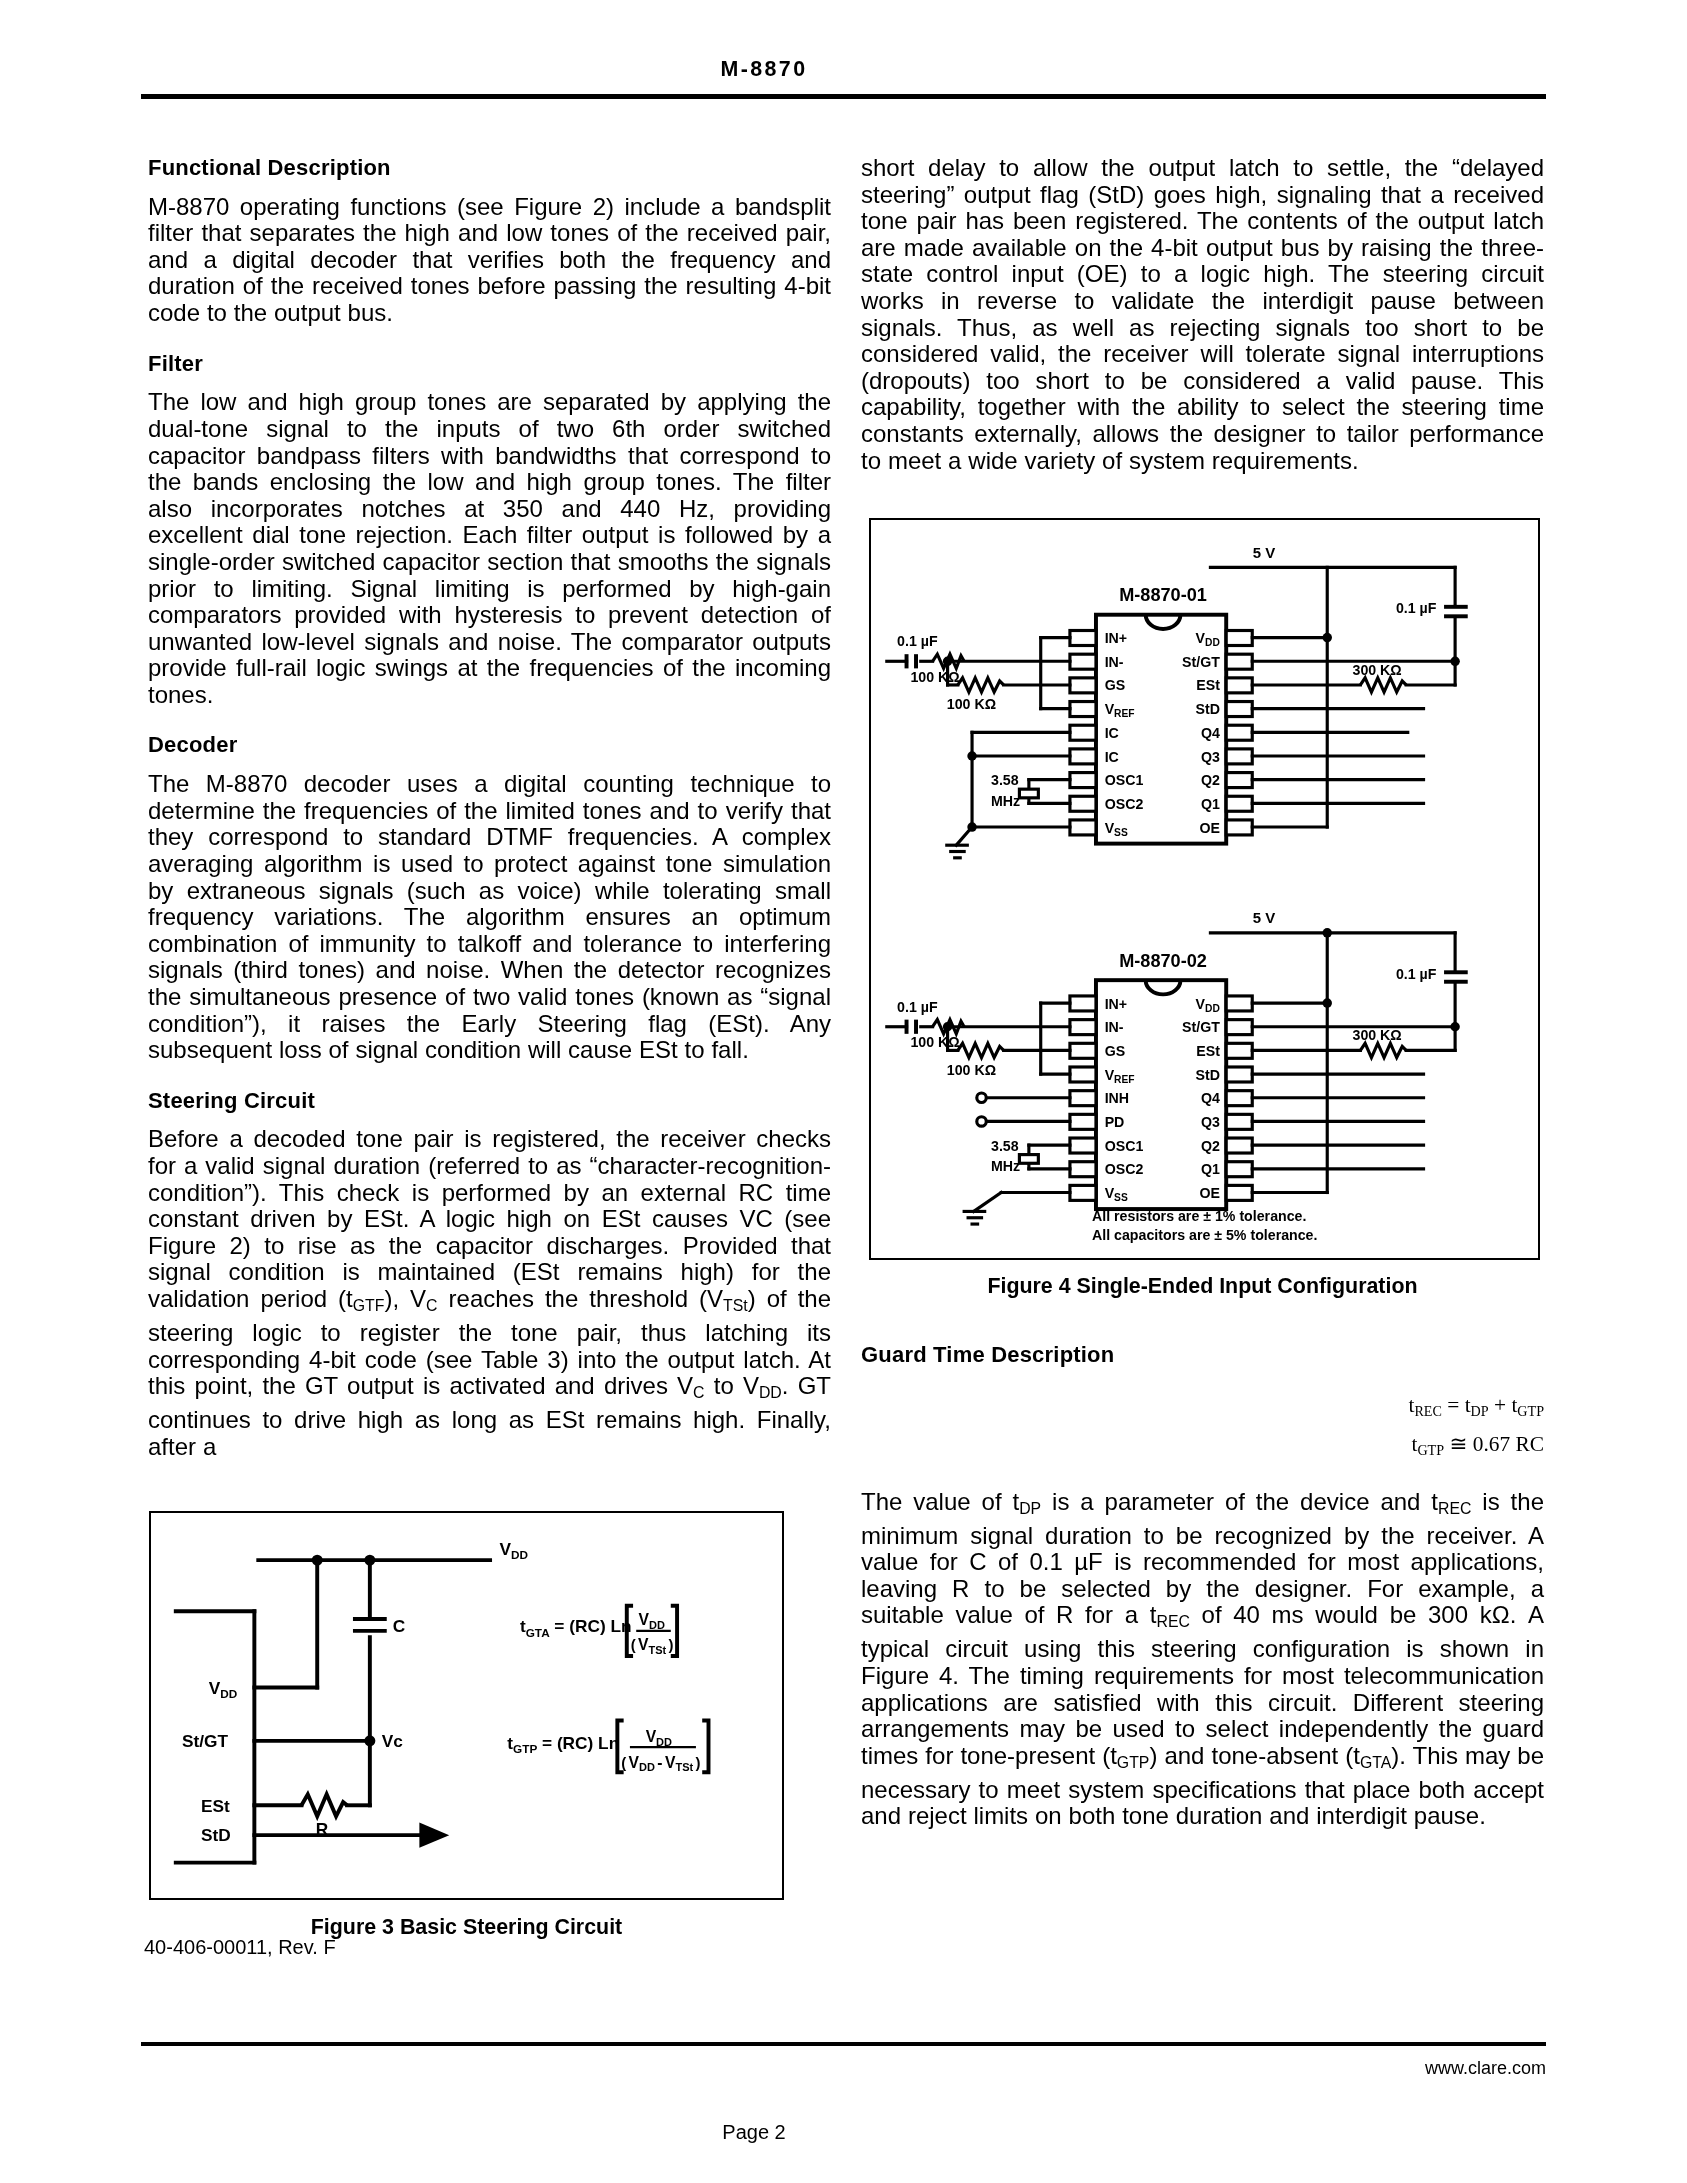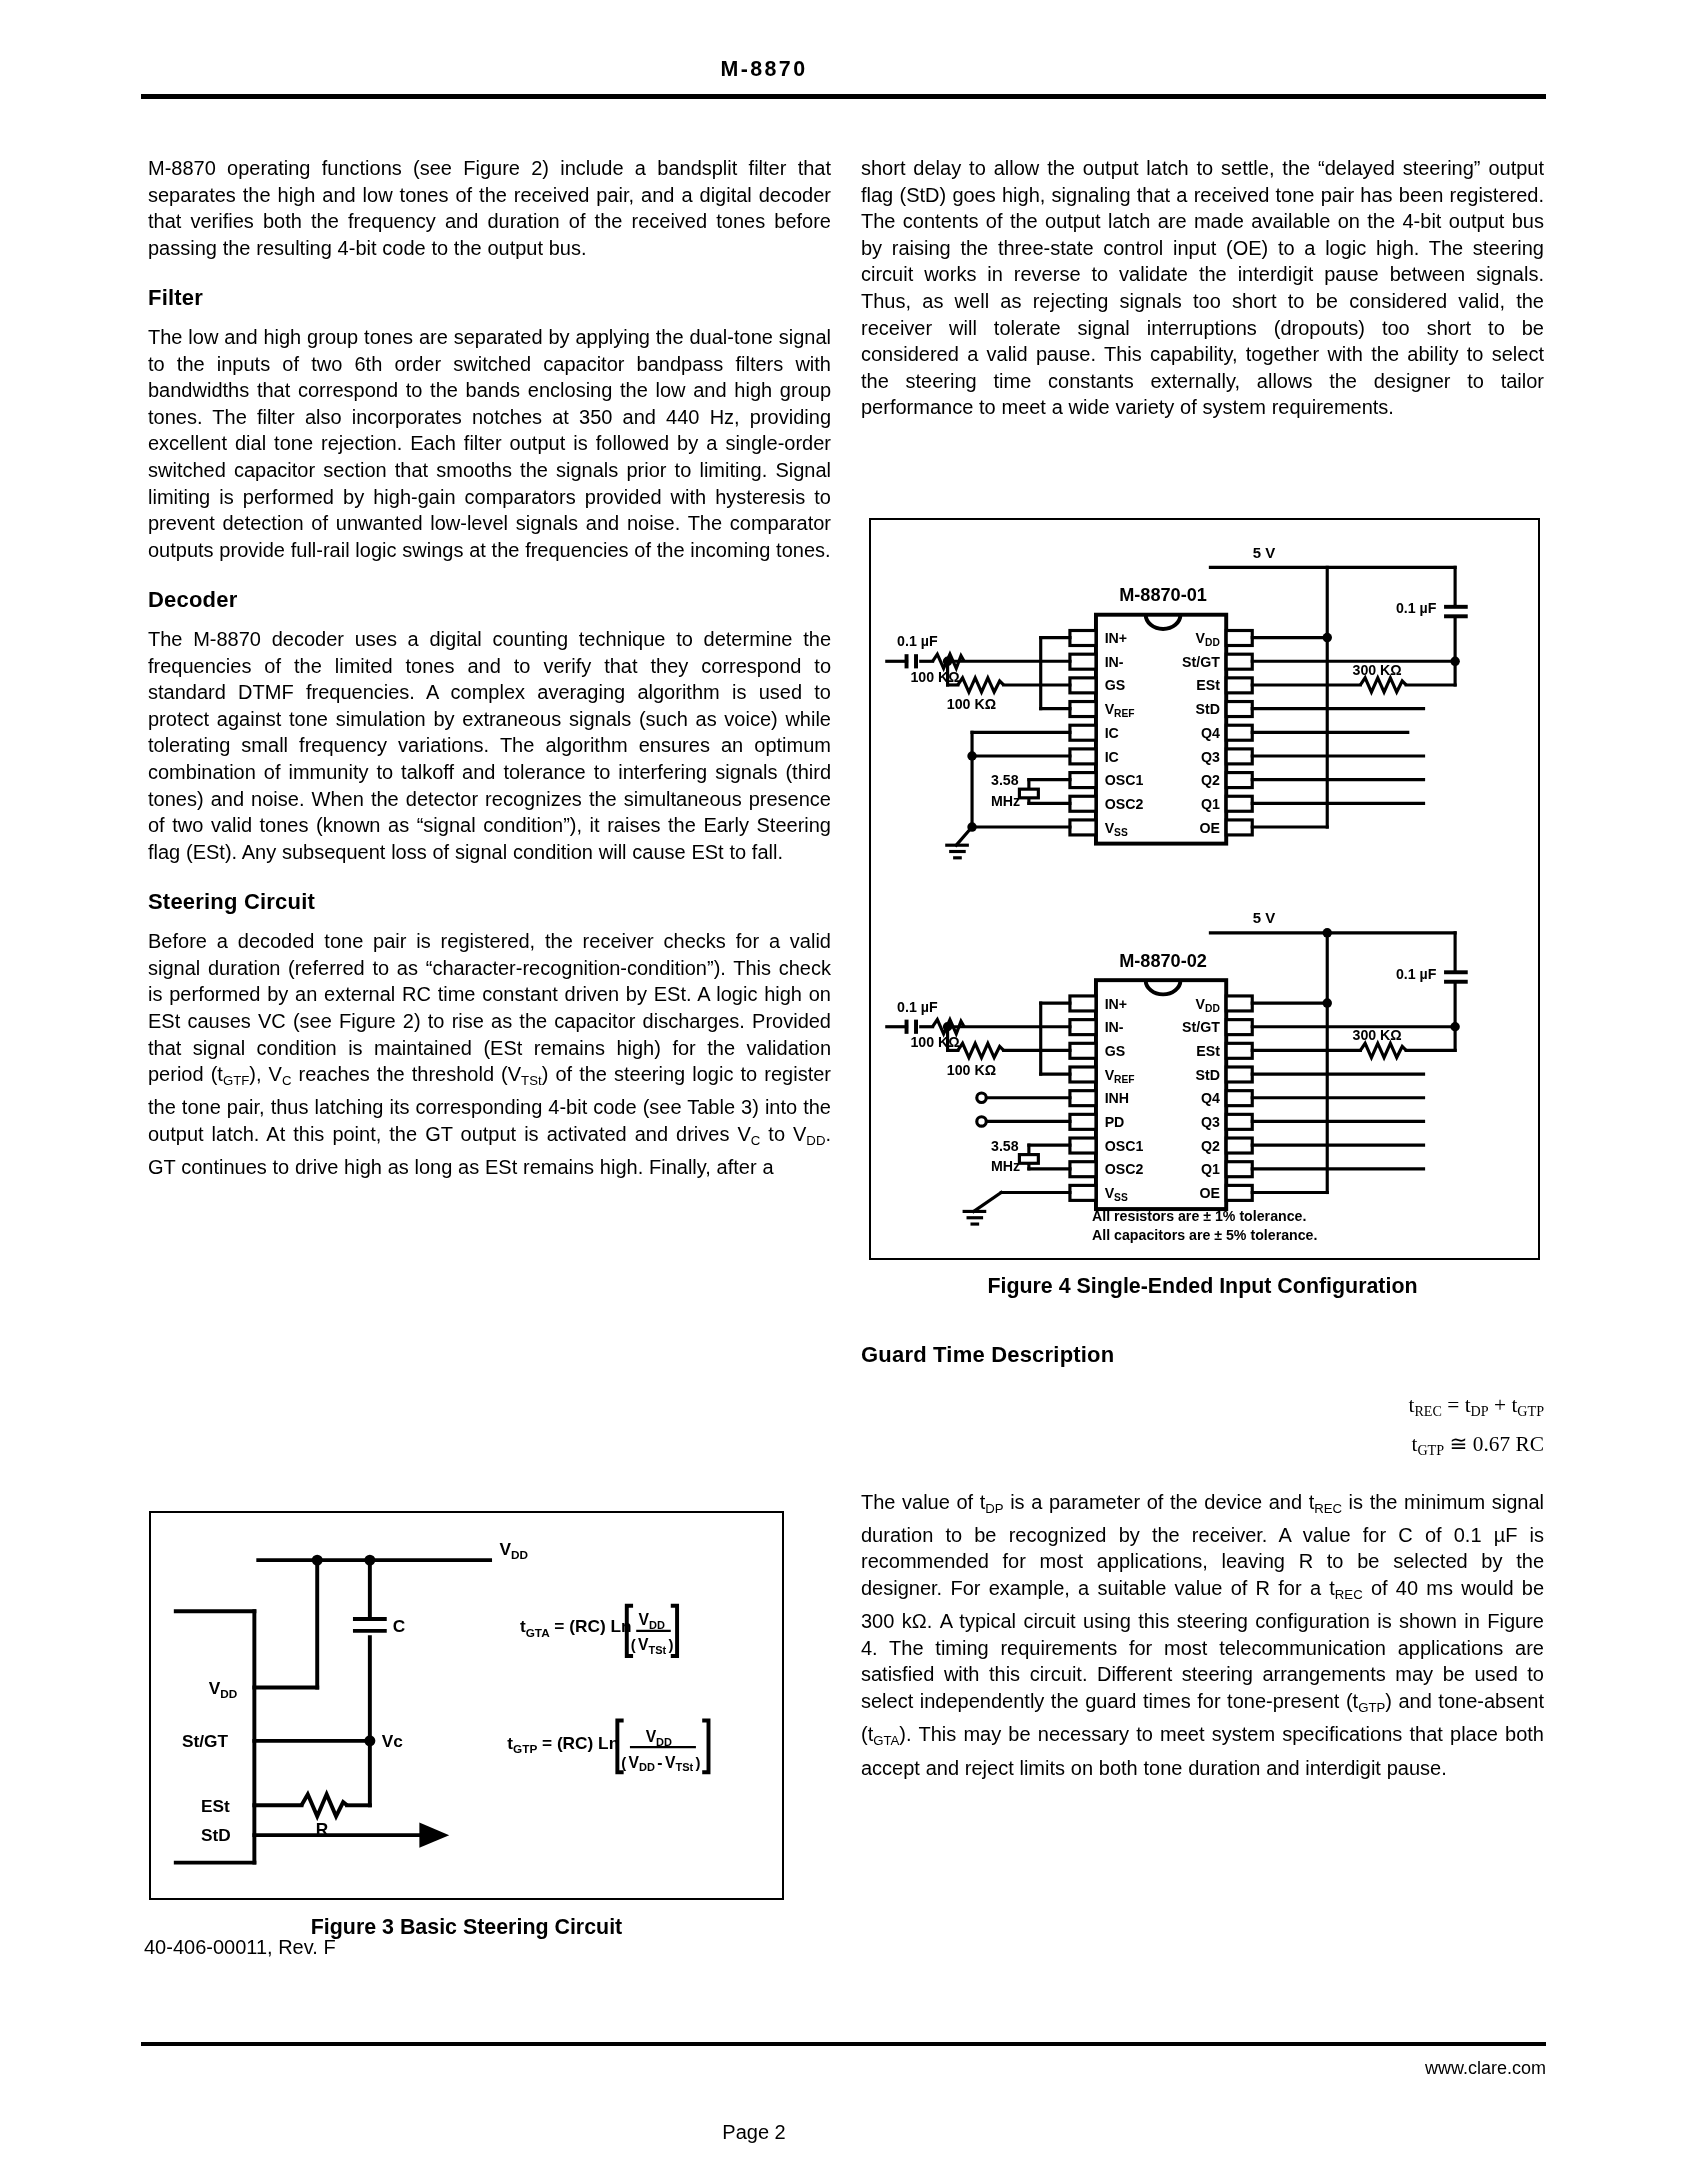--- a/index.html
+++ b/index.html
@@ -27,21 +27,21 @@
   .col { position:absolute; top:155px; width:683px; }
   .col-left  { left:148px; }
   .col-right { left:861px; }
 
   h2.sec {
     font-size:22px; font-weight:bold; margin:0 0 12.7px 0;
     letter-spacing:0.2px;
   }
 
   p.body {
-    font-size:20px; line-height:26.6px; margin:0 0 24px 0;
+    font-size:24px; line-height:26.6px; margin:0 0 24px 0;
     text-align:justify;
     -webkit-hyphens:none; hyphens:none;
     word-spacing:0.2px;
   }
   sub { font-size:.66em; vertical-align:-.28em; letter-spacing:0; }
 
   
   .figbox {
     position:absolute;
     border:2.4px solid #000;
@@ -76,20 +76,21 @@
 </head>
 <body>
 
 <div class="page">
 
   <div class="hdr-title">M-8870</div>
   <div class="hdr-rule"></div>
 
   <div class="col col-left">
 
+    <h2 class="sec">Functional Description</h2>
     <p class="body">M-8870 operating functions (see Figure 2) include a bandsplit filter that separates the high and low tones of the received pair, and a digital decoder that verifies both the frequency and duration of the received tones before passing the resulting 4-bit code to the output bus.</p>
 
     <h2 class="sec">Filter</h2>
     <p class="body">The low and high group tones are separated by applying the dual-tone signal to the inputs of two 6th order switched capacitor bandpass filters with bandwidths that correspond to the bands enclosing the low and high group tones. The filter also incorporates notches at 350 and 440 Hz, providing excellent dial tone rejection. Each filter output is followed by a single-order switched capacitor section that smooths the signals prior to limiting. Signal limiting is performed by high-gain comparators provided with hysteresis to prevent detection of unwanted low-level signals and noise. The comparator outputs provide full-rail logic swings at the frequencies of the incoming tones.</p>
 
     <h2 class="sec">Decoder</h2>
     <p class="body">The M-8870 decoder uses a digital counting technique to determine the frequencies of the limited tones and to verify that they correspond to standard DTMF frequencies. A complex averaging algorithm is used to protect against tone simulation by extraneous signals (such as voice) while tolerating small frequency variations. The algorithm ensures an optimum combination of immunity to talkoff and tolerance to interfering signals (third tones) and noise. When the detector recognizes the simultaneous presence of two valid tones (known as “signal condition”), it raises the Early Steering flag (ESt). Any subsequent loss of signal condition will cause ESt to fall.</p>
 
     <h2 class="sec">Steering Circuit</h2>
     <p class="body"><span>Before a decoded tone pair is registered, the receiver checks for a valid signal duration (referred to as “character-recognition-condition”). This check is performed by an external RC time constant driven by ESt. A logic high on ESt causes VC (see Figure 2) to rise as the capacitor discharges. Provided that signal condition is maintained (ESt remains high) for the validation period (t</span><sub>GTF</sub><span>), V</span><sub>C</sub><span> reaches the threshold (V</span><sub>TSt</sub><span>) of the steering logic to register the tone pair, thus latching its corresponding 4-bit code (see Table 3) into the output latch. At this point, the GT output is activated and drives V</span><sub>C</sub><span> to V</span><sub>DD</sub><span>. GT continues to drive high as long as ESt remains high. Finally, after a</span></p>

